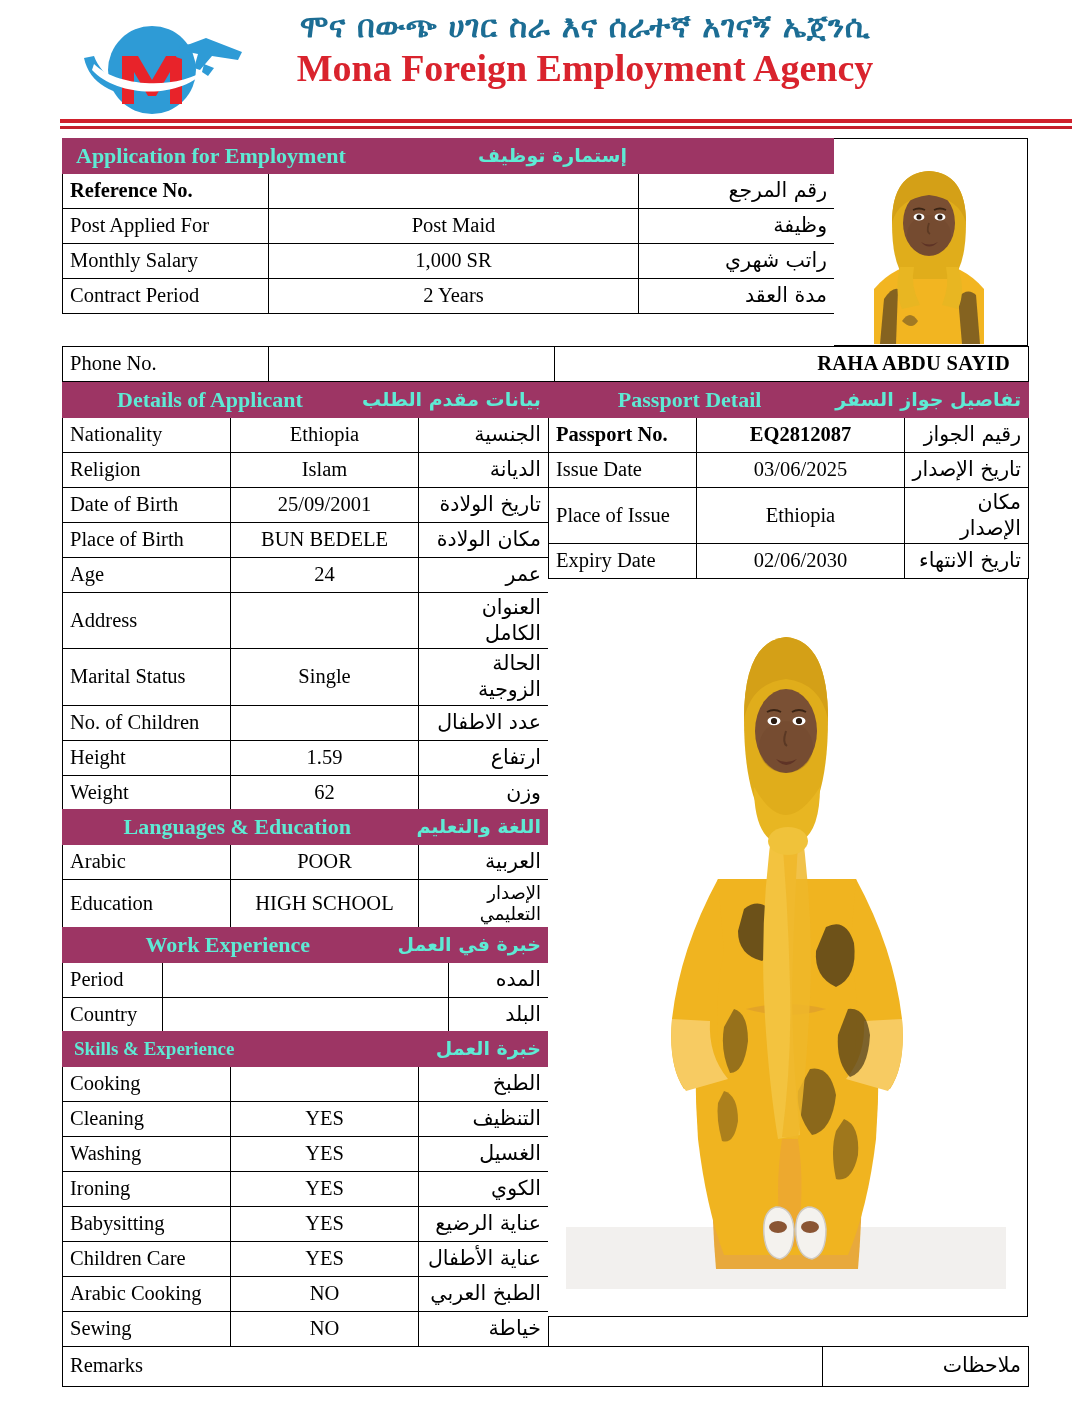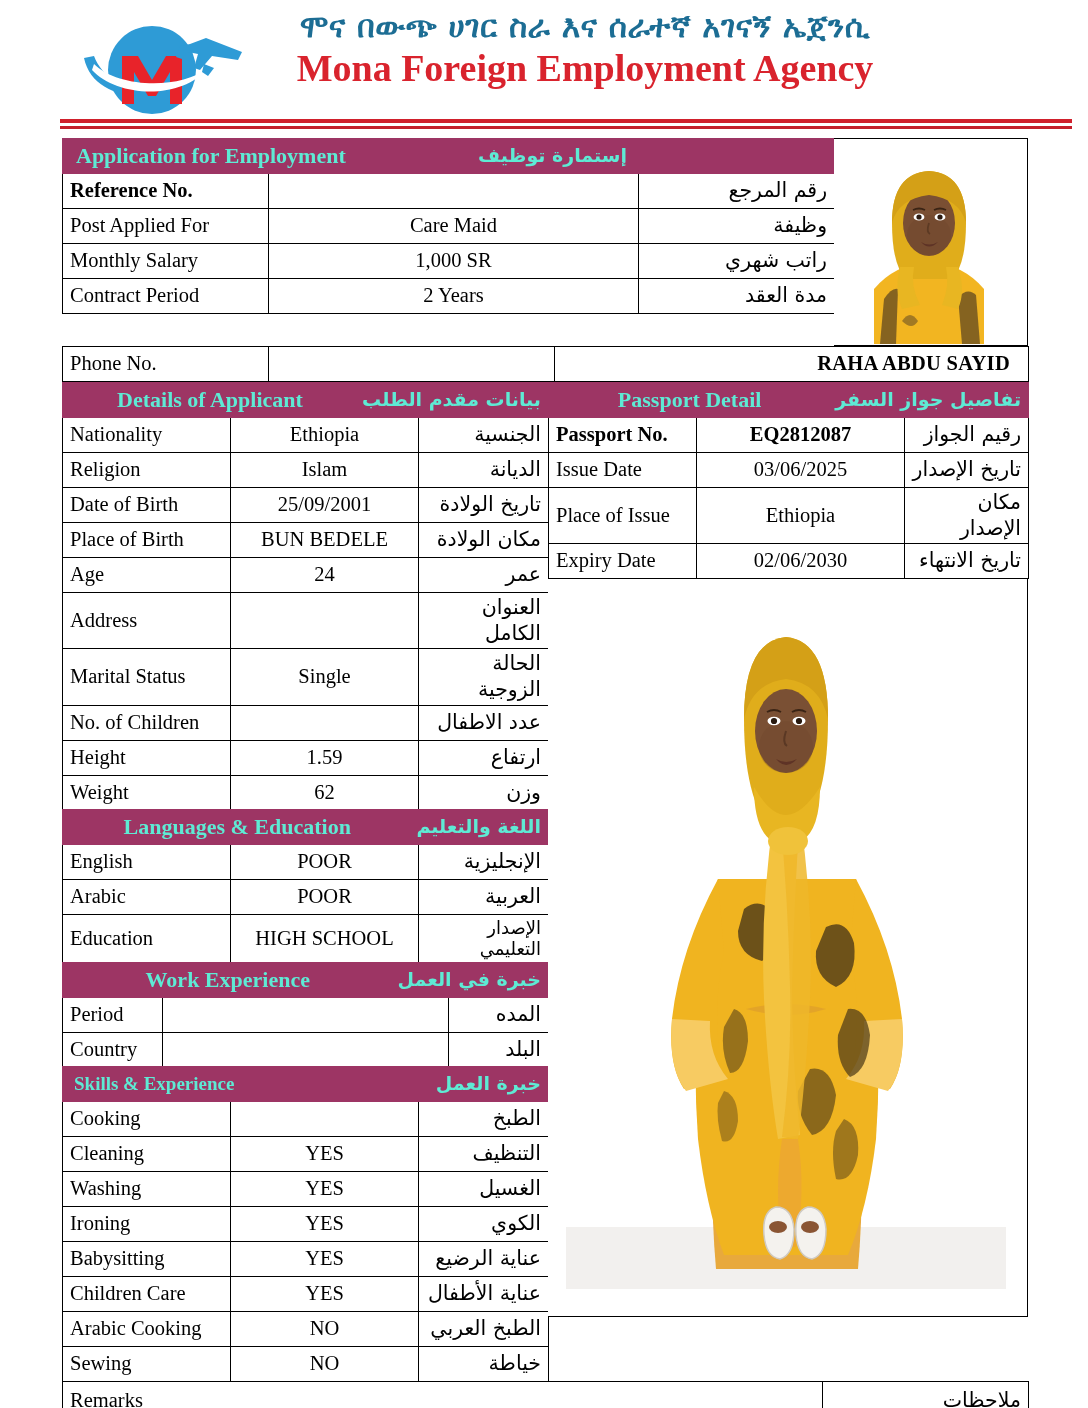--- a/index.html
+++ b/index.html
@@ -248,21 +248,21 @@
             </td>
           </tr>
 
           <tr>
             <td class="lbl bold">Reference No.</td>
             <td class="ctr"></td>
             <td class="ar">رقم المرجع</td>
           </tr>
           <tr>
             <td class="lbl">Post Applied For</td>
-            <td class="ctr">Care Maid</td>
+            <td class="ctr">Post Maid</td>
             <td class="ar">وظيفة</td>
           </tr>
           <tr>
             <td class="lbl">Monthly Salary</td>
             <td class="ctr">1,000 SR</td>
             <td class="ar">راتب شهري</td>
           </tr>
           <tr>
             <td class="lbl">Contract Period</td>
             <td class="ctr">2 Years</td>
@@ -404,25 +404,20 @@
         <tbody>
           <tr>
             <td class="band" colspan="3">
               <div class="band-row">
                 <span class="band-en">Languages &amp; Education</span>
                 <span class="band-ar">اللغة والتعليم</span>
               </div>
             </td>
           </tr>
           <tr>
-            <td class="lbl">English</td>
-            <td class="ctr">POOR</td>
-            <td class="ar">الإنجليزية</td>
-          </tr>
-          <tr>
             <td class="lbl">Arabic</td>
             <td class="ctr">POOR</td>
             <td class="ar">العربية</td>
           </tr>
           <tr style="height:48px;margin-top:29px;">
             <td class="lbl">Education</td>
             <td class="ctr">HIGH SCHOOL</td>
             <td class="ar" style="font-size:18px;line-height:1.15;">الإصدار التعليمي</td>
           </tr>
         </tbody>

